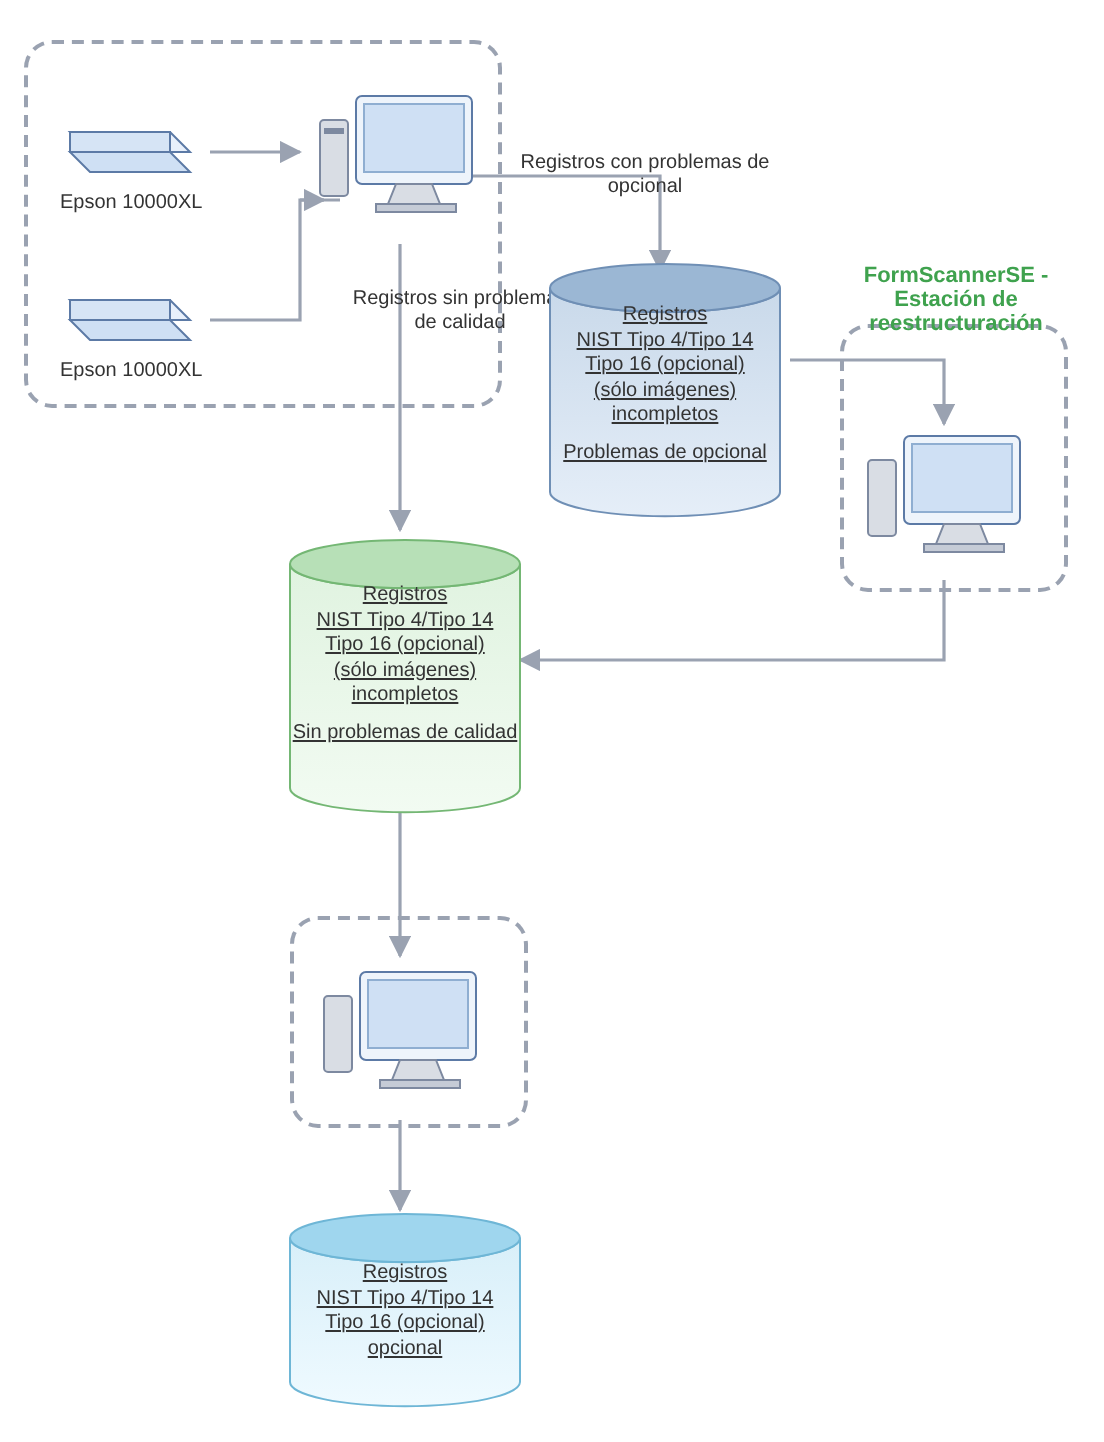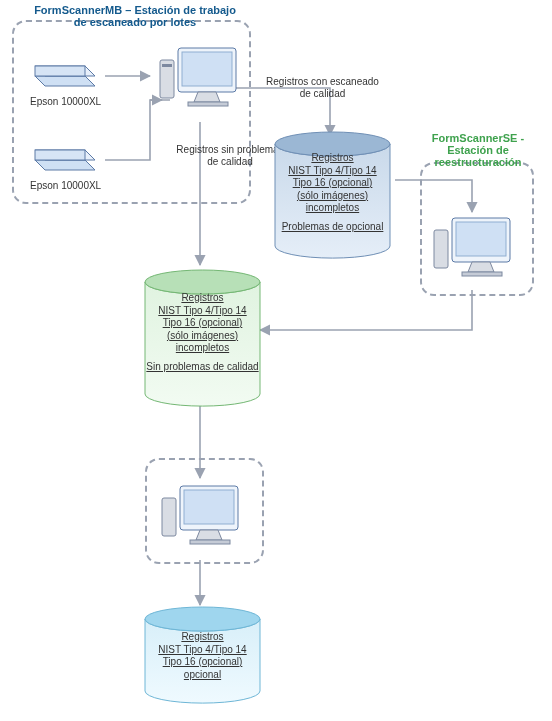--- a/index.html
+++ b/index.html
@@ -98,21 +98,20 @@
 
       <path d="M472,290 L472,330 L260,330" marker-end="url(#ah)"></path>
 
       <path d="M200,405 L200,478" marker-end="url(#ah)"></path>
 
       <path d="M200,560 L200,605" marker-end="url(#ah)"></path>
     </g>
   </svg>
 
   <div class="group-box" style="left:12px; top:20px; width:235px; height:180px;"></div>
-  <div class="group-title title-blue" style="left:30px; top:4px; width:210px; text-align:center;">FormScannerMB – Estación de trabajo de escaneado por lotes</div>
 
   <div class="scanner" style="left:30px; top:56px;">
     <svg viewBox="0 0 70 36">
         <g>
           <path d="M5 20 L55 20 L65 30 L15 30 Z" fill="#cfe0f4" stroke="#5c7aa6"></path>
           <path d="M5 10 L55 10 L65 20 L15 20 Z" fill="#e8f0fb" stroke="#5c7aa6"></path>
           <rect x="5" y="10" width="50" height="10" fill="#d6e4f5" stroke="#5c7aa6"></rect>
         </g>
       </svg>
   </div>
@@ -133,21 +132,21 @@
     <svg viewBox="0 0 86 76">
       <rect x="2" y="20" width="14" height="38" rx="2" fill="#d9dde4" stroke="#7d89a0"></rect>
       <rect x="4" y="24" width="10" height="3" fill="#7d89a0"></rect>
       <rect x="20" y="8" width="58" height="44" rx="3" fill="#eef4fb" stroke="#5c7aa6"></rect>
       <rect x="24" y="12" width="50" height="34" fill="#cfe0f4" stroke="#8faed1"></rect>
       <path d="M40 52 L58 52 L62 62 L36 62 Z" fill="#d9dde4" stroke="#7d89a0"></path>
       <rect x="30" y="62" width="40" height="4" fill="#c5cbd6" stroke="#7d89a0"></rect>
     </svg>
   </div>
 
-  <div class="edge-label" style="left:260px; top:76px; width:125px;">Registros con escaneado de calidad</div>
+  <div class="edge-label" style="left:260px; top:76px; width:125px;">Registros con problemas de opcional</div>
   <div class="edge-label" style="left:155px; top:144px; width:110px;margin-left:20px;">Registros sin problemas de calidad</div>
 
   <div class="cyl" style="left:270px; top:130px; width:125px; height:130px;">
     <svg viewBox="0 0 125 130" style="position:absolute;left:0;top:0;width:100%;height:100%;">
       <defs>
         <linearGradient id="gp" x1="0" x2="0" y1="0" y2="1">
           <stop offset="0" stop-color="#c9d9ea"></stop>
             <stop offset="1" stop-color="#e5eef8"></stop>
         </linearGradient>
       </defs>

